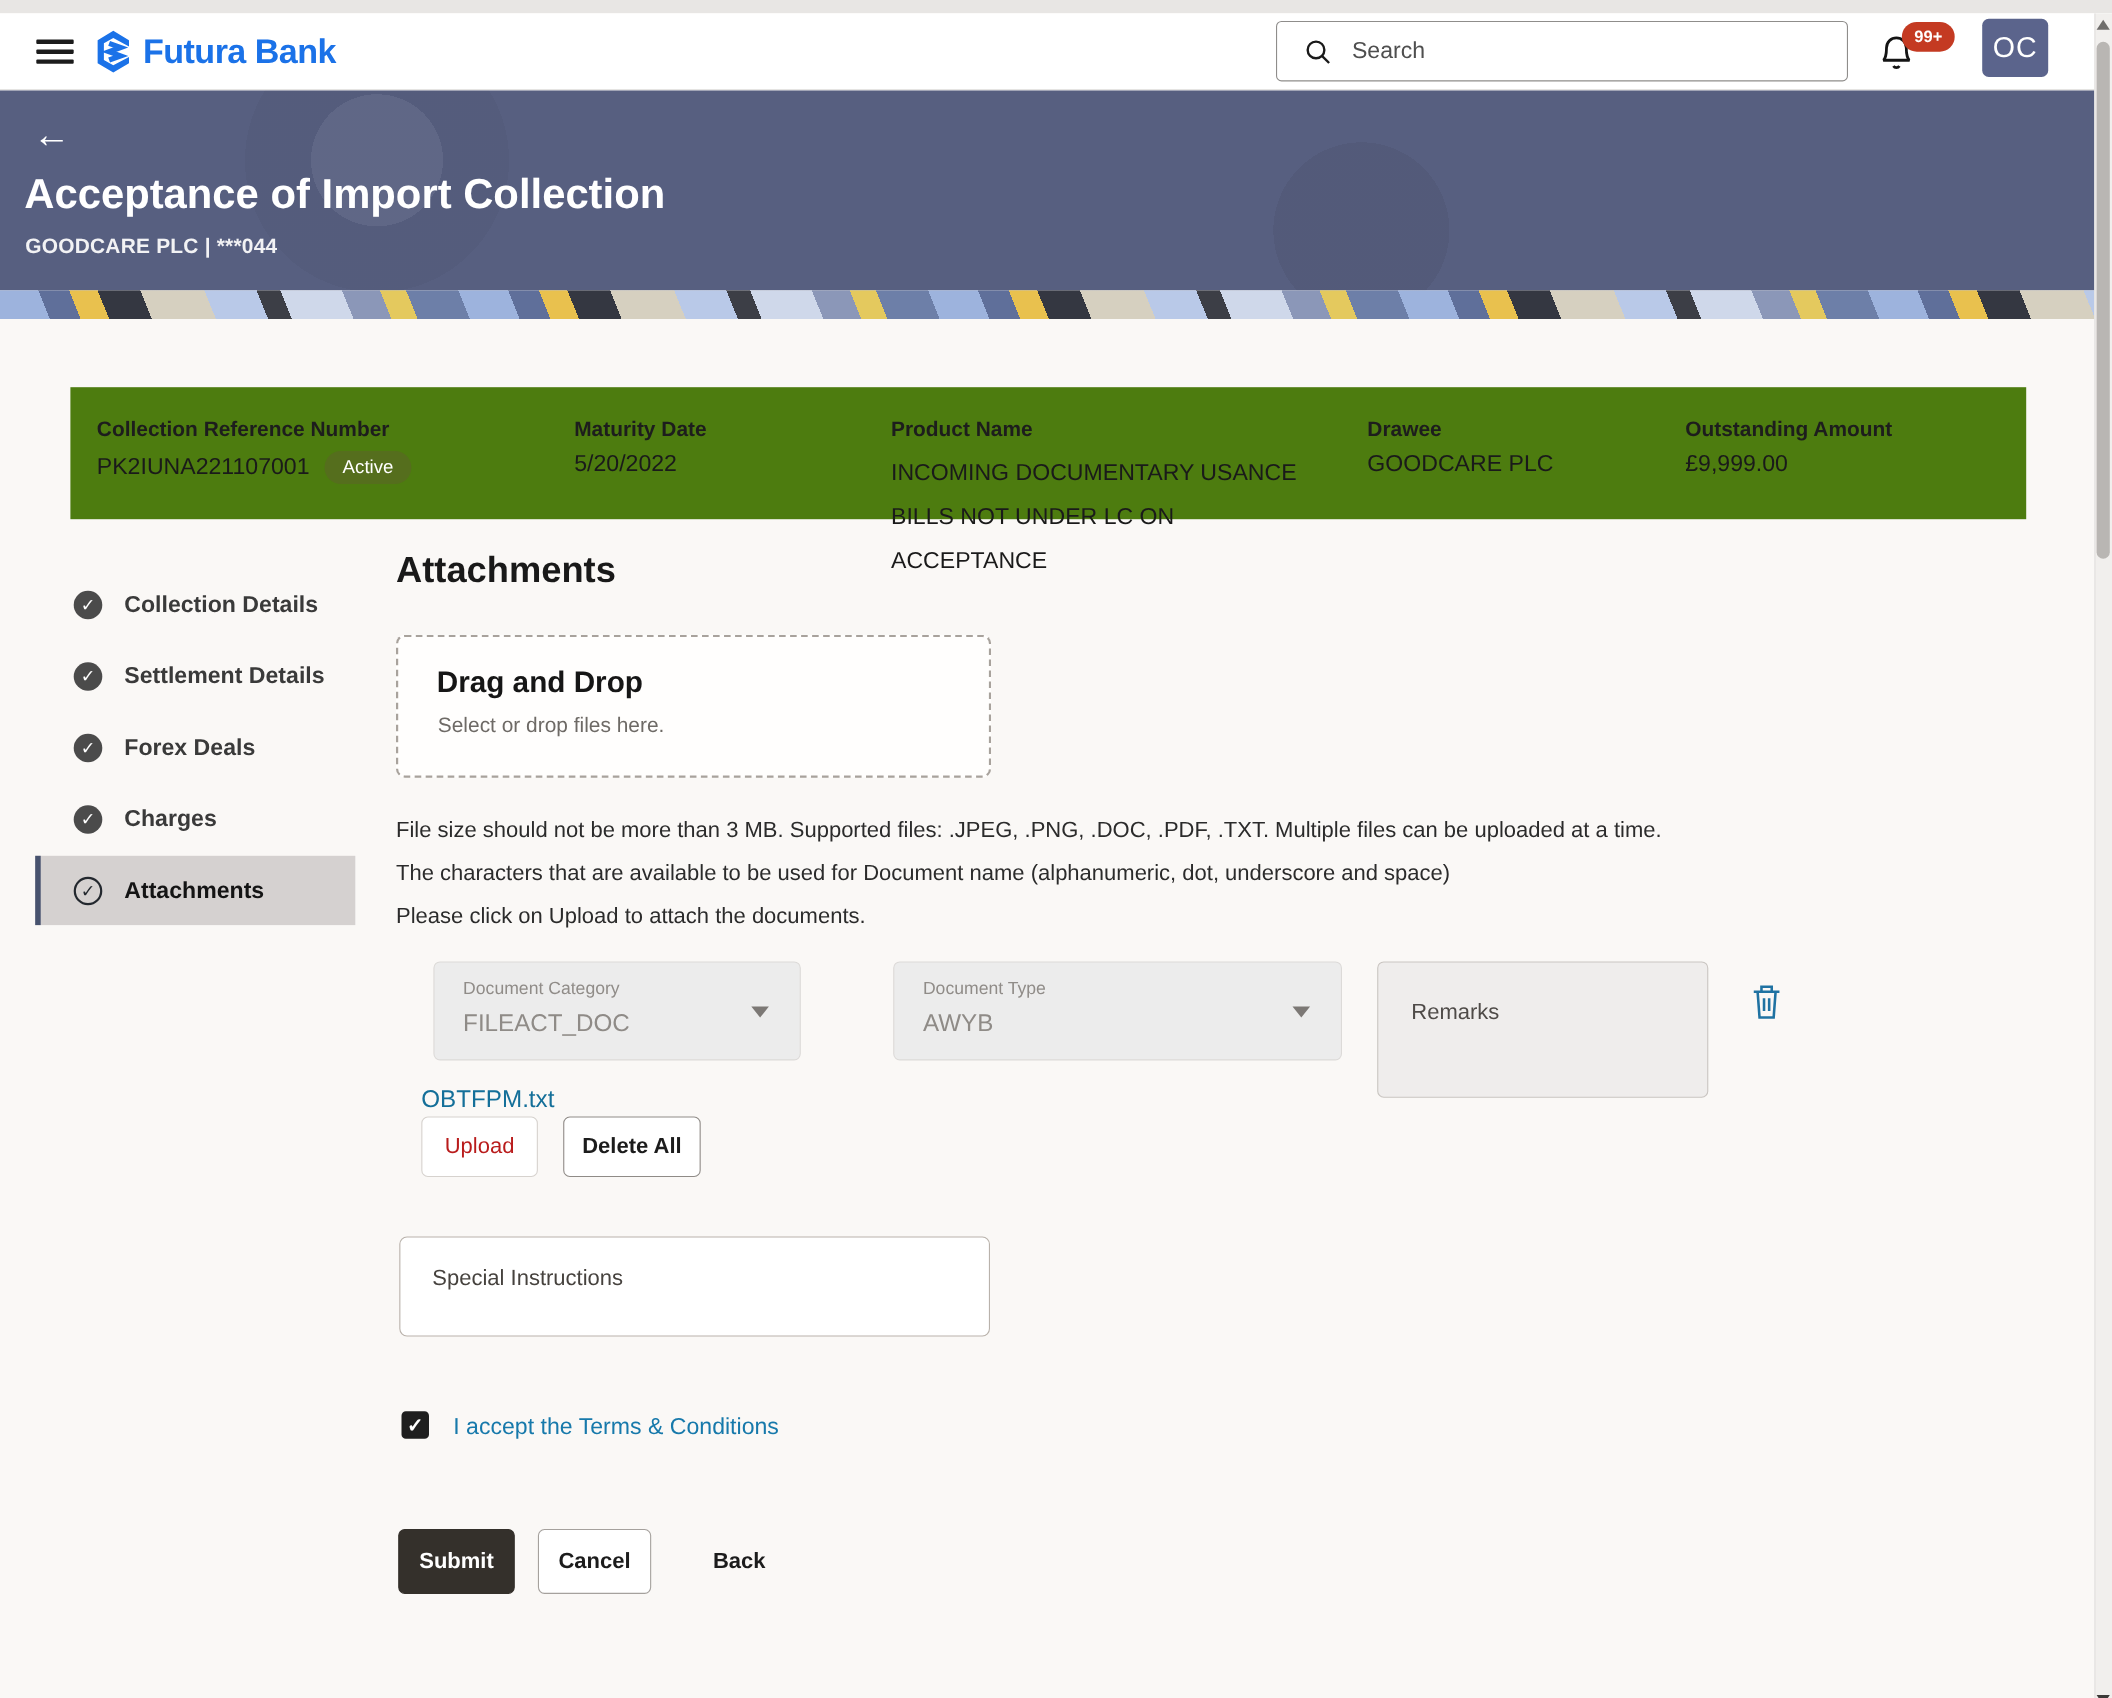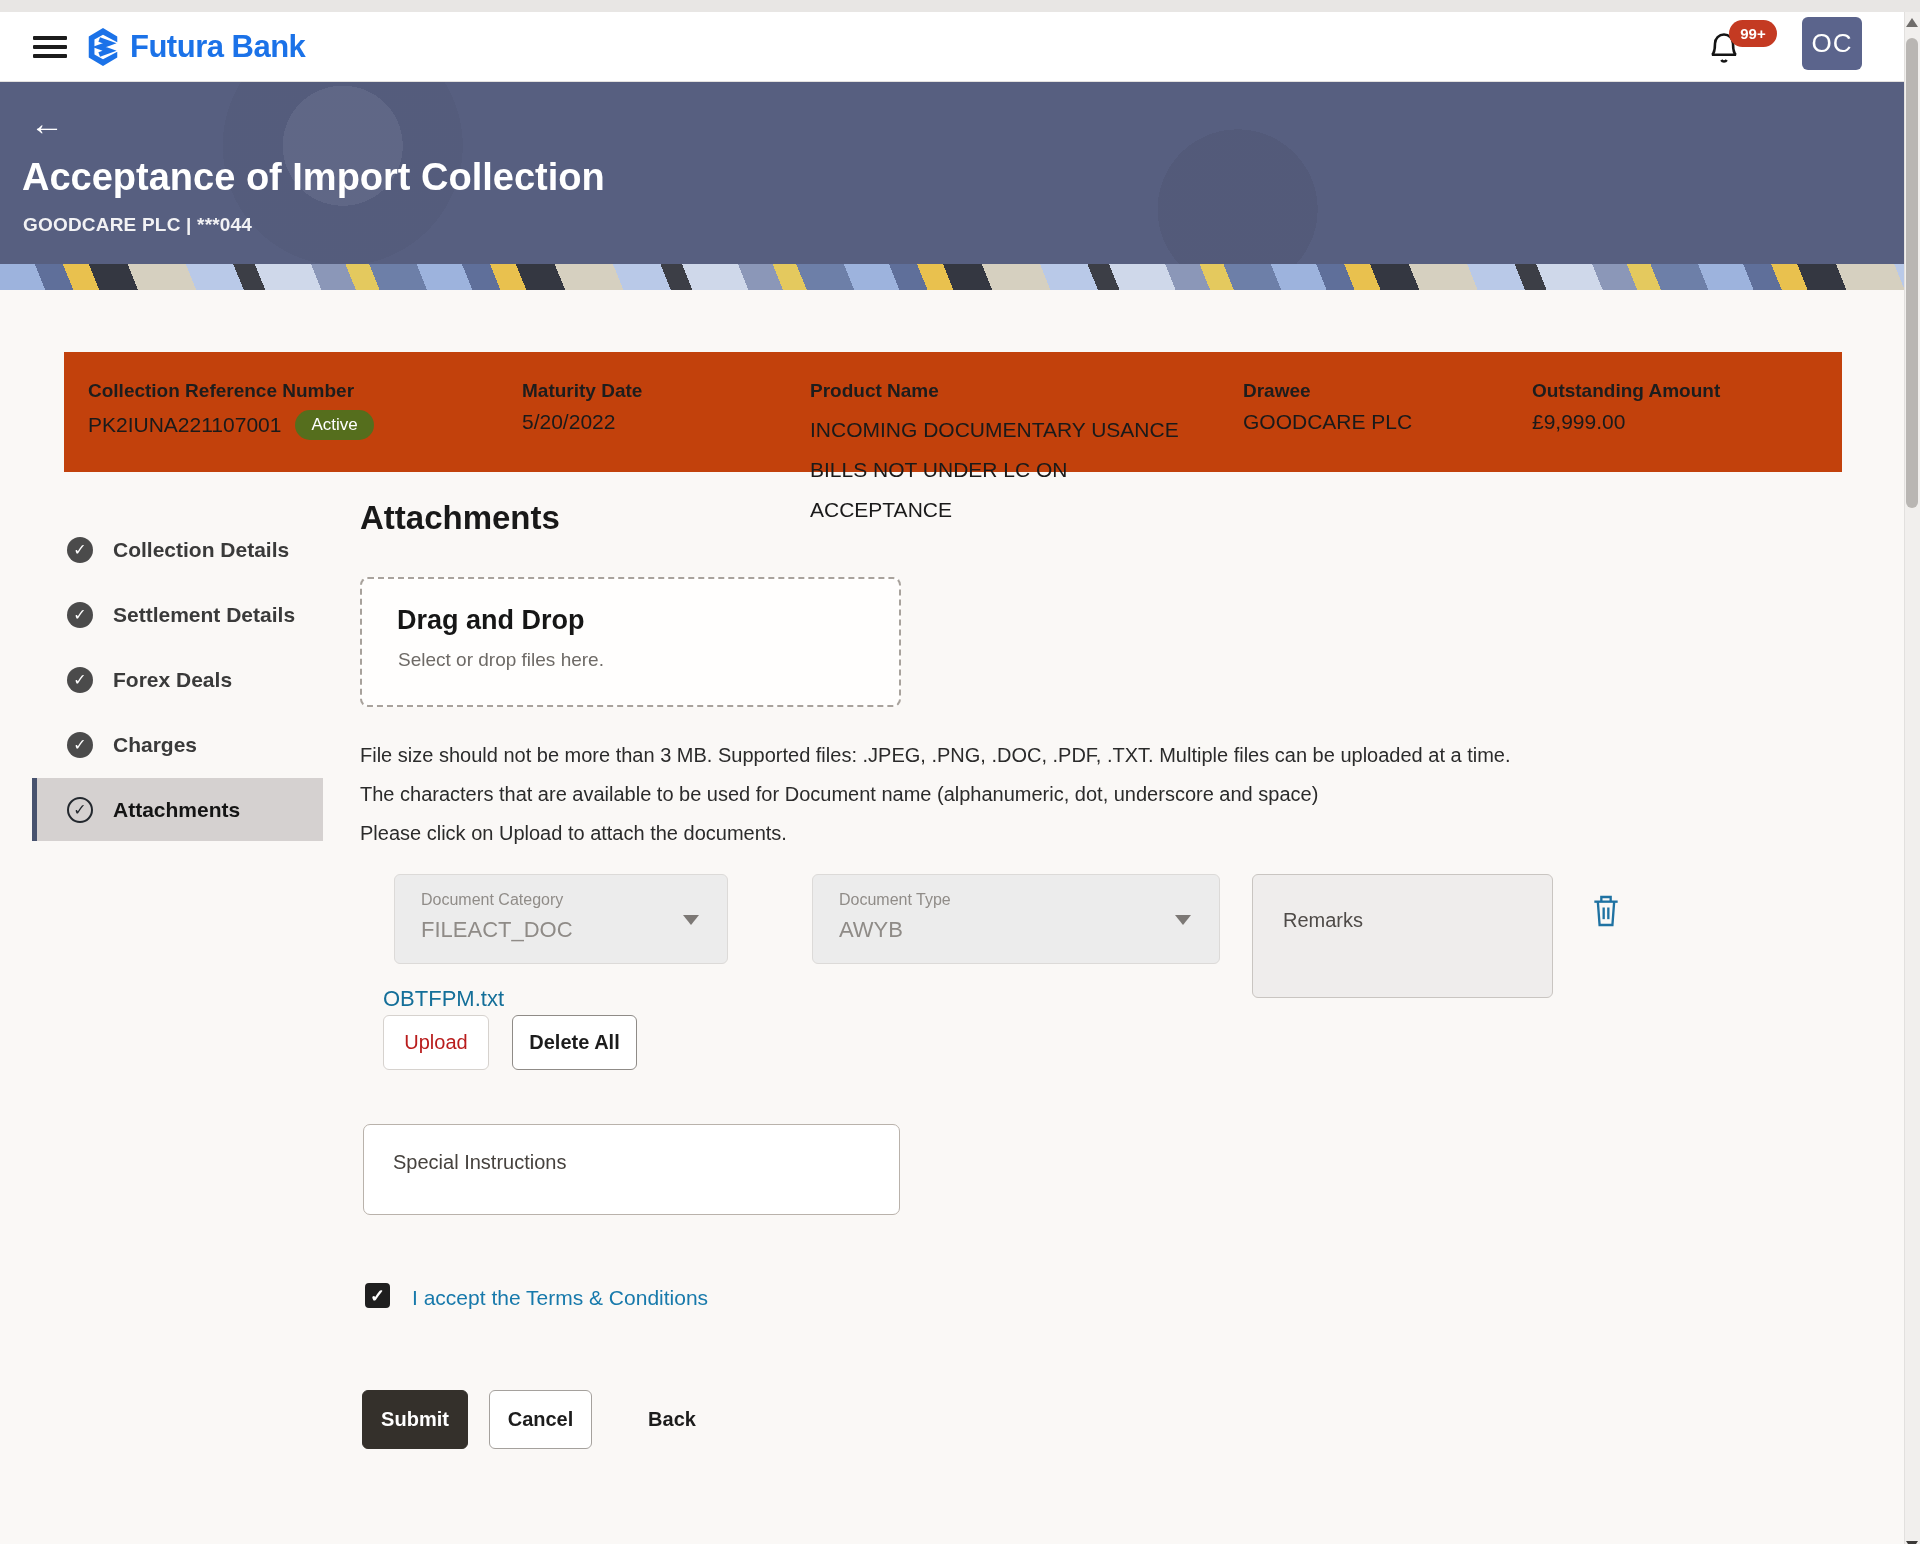--- a/index.html
+++ b/index.html
@@ -33,21 +33,21 @@
   .back-arrow { position:absolute; left:30px; top:24px; color:#ffffff; font-size:34px; line-height:34px; cursor:pointer; }
   .hero-title { position:absolute; left:22px; top:74px; color:#ffffff; font-size:38px; font-weight:bold; }
   .hero-sub { position:absolute; left:23px; top:132px; color:#f2f2f4; font-size:19px; font-weight:bold; letter-spacing:0.2px; }
   .hero-strip { position:absolute; left:0; top:252px; width:1904px; height:26px;
     background:repeating-linear-gradient(68deg,
       #9db3dd 0 42px, #5f6f9a 42px 68px, #e9c14e 68px 92px, #343741 92px 128px,
       #d6d0c0 128px 182px, #b9c9e8 182px 226px, #3c3e46 226px 246px, #cfd8ea 246px 298px,
       #8b97b8 298px 330px, #e4c95e 330px 352px, #6d7fa8 352px 396px); }
 
   
-  .infobar { position:absolute; left:64px; top:340px; width:1778px; height:120px; background:#c2410c; }
+  .infobar { position:absolute; left:64px; top:340px; width:1778px; height:120px; background:#4d7c0f; }
   .field { position:absolute; top:28px; }
   .field .lbl { font-size:19px; font-weight:bold; color:#1d1d1d; margin-bottom:8px; }
   .field .val { font-size:21px; color:#1a1a1a; display:flex; align-items:center; gap:14px; }
   .pill { background:#556e1d; color:#ffffff; font-size:17px; padding:5px 16px; border-radius:16px; white-space:nowrap; }
   .f0 { left:24px; } .f1 { left:458px; } .f2 { left:746px; width:370px; } .f3 { left:1179px; } .f4 { left:1468px; }
   .f2 .val { line-height:40px; }
 
   
   .step { position:absolute; left:32px; width:291px; height:63px; display:flex; align-items:center; cursor:pointer; }
   .step .dot { width:26px; height:26px; border-radius:50%; background:#4b4b4b; color:#fff; font-size:16px; display:flex; align-items:center; justify-content:center; margin-left:35px; flex:0 0 26px; }
@@ -100,20 +100,27 @@
     <div class="hamburger">
         <span></span>
         <span></span>
         <span></span>
       </div>
     <svg class="logo-mark" viewBox="0 0 40 44">
       <polygon points="5,11 20,2 35,11 35,17 20,9 11,14 11,30 20,35 35,27 35,33 20,42 5,33" fill="#1b72e8"></polygon>
       <polyline points="16,14 27,18 16,22 27,26 16,30" stroke="#1b72e8" stroke-width="5" fill="none"></polyline>
     </svg>
     <div class="brand">Futura Bank</div>
+    <div class="search">
+      <svg width="26" height="26" viewBox="0 0 24 24" fill="none" stroke="#1a1a1a" stroke-width="2">
+        <circle cx="10.5" cy="10.5" r="7"></circle>
+          <line x1="15.7" y1="15.7" x2="21.5" y2="21.5"></line>
+      </svg>
+      <input value="" placeholder="Search" style="">
+    </div>
     <svg class="bell" viewBox="0 0 24 24" fill="none" stroke="#141414" stroke-width="1.7">
       <path d="M18 9a6 6 0 1 0-12 0c0 6.5-2 7.5-2 7.5h16s-2-1-2-7.5"></path>
       <path d="M10.2 20a2.1 2.1 0 0 0 3.6 0"></path>
     </svg>
     <div class="badge">99+</div>
     <div class="avatar">OC</div>
   </div>
 
   <div class="hero">
     <div class="back-arrow">←</div>

